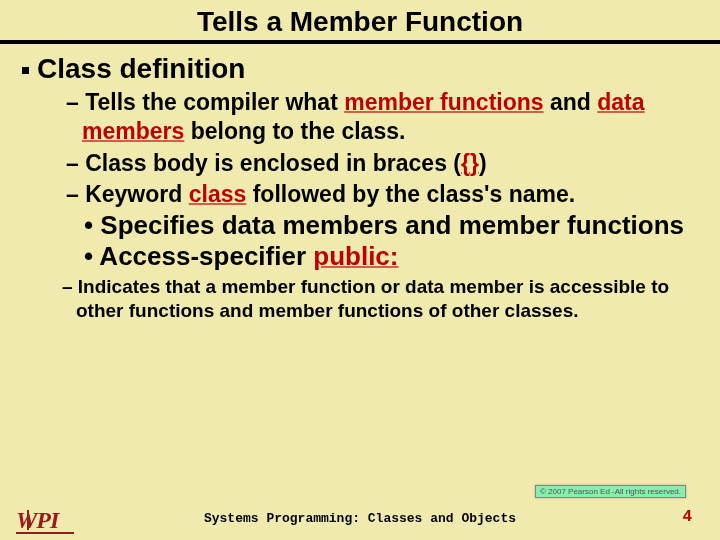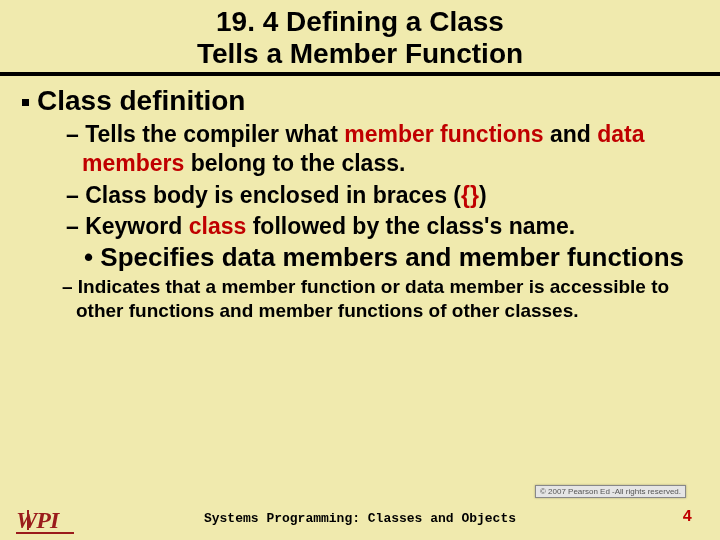--- a/index.html
+++ b/index.html
@@ -57,20 +57,21 @@
     margin-left: 40px;
     font-size: 19px;
     font-weight: bold;
     line-height: 1.25;
     text-indent: -14px;
     padding-left: 14px;
     margin-top: 2px;
   }
   .hl {
     color: #c00000;
+    text-decoration: underline;
     text-decoration-color: rgba(192,0,0,0.6);
     text-decoration-thickness: 2px;
   }
   .footer {
     position: absolute;
     bottom: 14px;
     left: 0;
     width: 100%;
     text-align: center;
     font-family: "Courier New", monospace;
@@ -86,21 +87,21 @@
     font-weight: bold;
     font-size: 16px;
   }
   .copyright {
     position: absolute;
     right: 34px;
     bottom: 42px;
     font-family: Verdana, Arial, sans-serif;
     font-size: 8px;
     color: #555;
-    background: #e5e5e5;
+    background: #86efac;
     border: 1px solid #888;
     padding: 1px 4px;
     box-shadow: 0 0 2px rgba(0,0,0,0.3);
   }
   .logo {
     position: absolute;
     left: 16px;
     bottom: 6px;
     font-family: Georgia, "Times New Roman", serif;
     font-weight: bold;
@@ -122,21 +123,20 @@
     bottom: 10px;
     width: 2px;
     height: 20px;
     background: #9a1b1b;
   }
 </style>
 </head>
 <body>
 
 <div class="title-block">
-  <div>19. 4 Defining a Class</div>
   <div>Tells a Member Function</div>
 </div>
 
 <div class="content">
   <div class="lvl1">
     <span class="square"></span><span>Class definition</span>
   </div>
 
   <div class="lvl2">
     <span>– Tells the compiler what </span><span class="hl">member functions</span><span> and </span><span class="hl">data members</span><span> belong to the class.</span>
@@ -145,20 +145,23 @@
   <div class="lvl2">
     <span>– Class body is enclosed in braces (</span><span class="hl">{}</span><span>)</span>
   </div>
 
   <div class="lvl2">
     <span>– Keyword </span><span class="hl">class</span><span> followed by the class's name.</span>
   </div>
 
   <div class="lvl3">• Specifies data members and member functions</div>
 
+  <div class="lvl3">
+    <span>• Access-specifier </span><span class="hl">public:</span>
+  </div>
 
   <div class="lvl4">– Indicates that a member function or data member is accessible to other functions and member functions of other classes.</div>
 </div>
 
 <div class="copyright">© 2007 Pearson Ed -All rights reserved.</div>
 
 <div class="footer">Systems Programming:  Classes and Objects</div>
 <div class="pagenum">4</div>
 
 <div class="logo">

